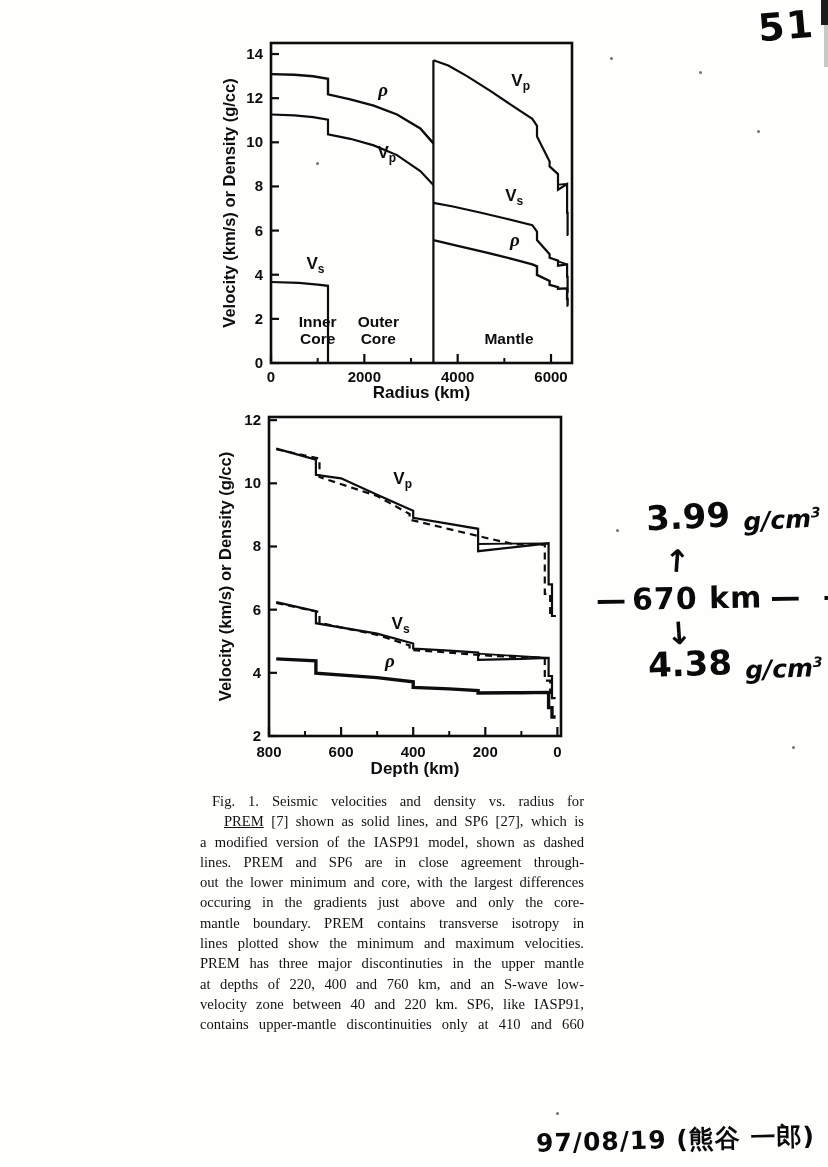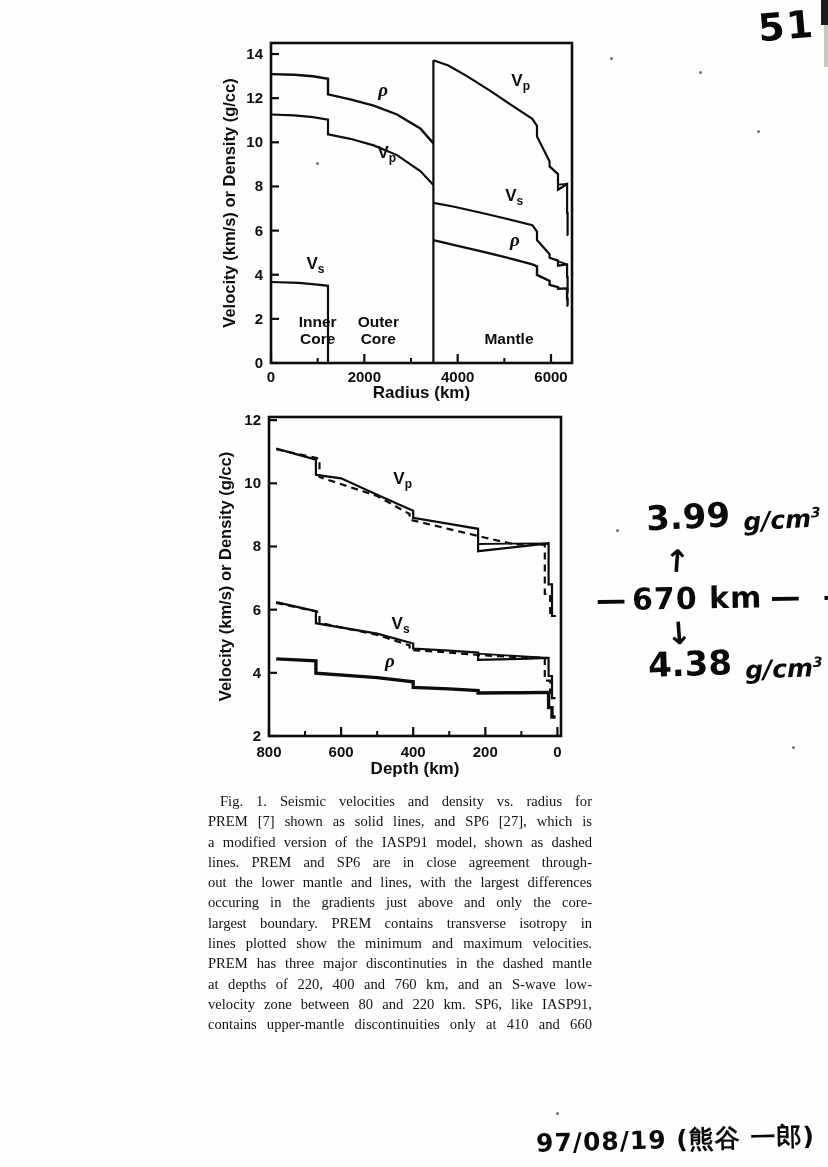--- a/index.html
+++ b/index.html
@@ -4,28 +4,28 @@
 <style>
   html,body{margin:0;padding:0;background:#e9e9e7;}
   .page{
     position:relative;width:828px;height:1167px;margin:0 auto;
     background:#fefefd;overflow:hidden;color:#101010;
     font-family:"Liberation Sans",sans-serif;
   }
   svg.chart{position:absolute;}
   
   #caption{
-    position:absolute;left:208px;top:791px;width:384px;
+    position:absolute;left:200px;top:791px;width:384px;
     font-family:"Liberation Serif",serif;font-size:14.6px;line-height:20.3px;
     color:#121212;font-weight:500;
   }
   .cap-line{text-align:justify;text-align-last:justify;white-space:normal;}
   .cap-line.first{text-indent:12px;}
   .cap-line.last{text-align-last:left;}
-  .u{}
+  .u{text-decoration:underline;margin-left:24px;}
   
   .hand{position:absolute;font-family:"DejaVu Sans",sans-serif;color:#0a0a0a;font-weight:bold;}
   #page-num{left:758px;top:4px;font-size:38px;transform:rotate(-5deg);letter-spacing:2px;}
   #ann-above{left:646px;top:494px;transform:rotate(-3deg);}
   #ann-below{left:648px;top:642px;transform:rotate(-2deg);}
   .ann-num{font-size:34px;font-weight:bold;}
   .ann-unit{font-size:25px;font-style:italic;font-weight:600;margin-left:13px;position:relative;top:5px;}
   .ann-unit sup{font-size:14px;}
   #arrow-up{left:664px;top:543px;font-size:31px;transform:rotate(4deg);}
   #arrow-down{left:666px;top:615px;font-size:31px;transform:rotate(-4deg);}
@@ -137,27 +137,27 @@
       <text x="205.07901234567902" y="264.1465346534653" fill="#0d0d0d" font-family="&quot;Liberation Serif&quot;, serif" font-size="19" font-weight="bold" text-anchor="start" font-style="italic">ρ</text>
       <text x="235" y="371" fill="#0d0d0d" font-family="&quot;Liberation Sans&quot;, sans-serif" font-size="17" font-weight="bold" text-anchor="middle">Depth (km)</text>
       <text x="51" y="173.5" fill="#0d0d0d" font-family="&quot;Liberation Sans&quot;, sans-serif" font-size="16.5" font-weight="bold" text-anchor="middle" transform="rotate(-90 51 173.5)">Velocity (km/s) or Density (g/cc)</text>
     </svg>
 
   <div id="caption">
       <div class="cap-line first"><span>Fig.  1.   Seismic velocities and density vs. radius for</span></div>
       <div class="cap-line"><span class="u">PREM</span><span> [7] shown as solid lines, and SP6 [27], which is</span></div>
       <div class="cap-line"><span>a modified version of the IASP91 model, shown as dashed</span></div>
       <div class="cap-line"><span>lines.  PREM and SP6 are in close agreement through-</span></div>
-      <div class="cap-line"><span>out the lower mantle and lines, with the largest differences</span></div>
+      <div class="cap-line"><span>out the lower minimum and core, with the largest differences</span></div>
       <div class="cap-line"><span>occuring in the gradients just above and only the core-</span></div>
-      <div class="cap-line"><span>largest boundary.  PREM contains transverse isotropy in</span></div>
+      <div class="cap-line"><span>mantle boundary.  PREM contains transverse isotropy in</span></div>
       <div class="cap-line"><span>lines plotted show the minimum and maximum velocities.</span></div>
-      <div class="cap-line"><span>PREM has three major discontinuties in the dashed mantle</span></div>
+      <div class="cap-line"><span>PREM has three major discontinuties in the upper mantle</span></div>
       <div class="cap-line"><span>at depths of 220, 400 and 760 km, and an S-wave low-</span></div>
-      <div class="cap-line"><span>velocity zone between 80 and 220 km. SP6, like IASP91,</span></div>
+      <div class="cap-line"><span>velocity zone between 40 and 220 km. SP6, like IASP91,</span></div>
       <div class="cap-line"><span>contains upper-mantle discontinuities only at 410 and 660</span></div>
     </div>
 
   <div class="hand" id="ann-above">
     <span class="ann-num">3.99</span><span class="ann-unit"><span>g/cm</span><sup>3</sup></span>
   </div>
 
   <div class="hand" id="arrow-up">↑</div>
 
   <div class="hand" id="ann-line">

